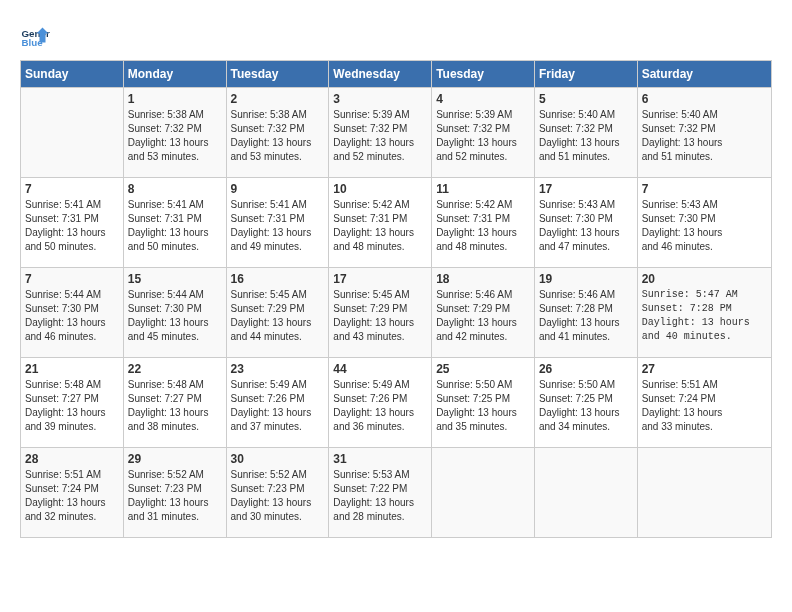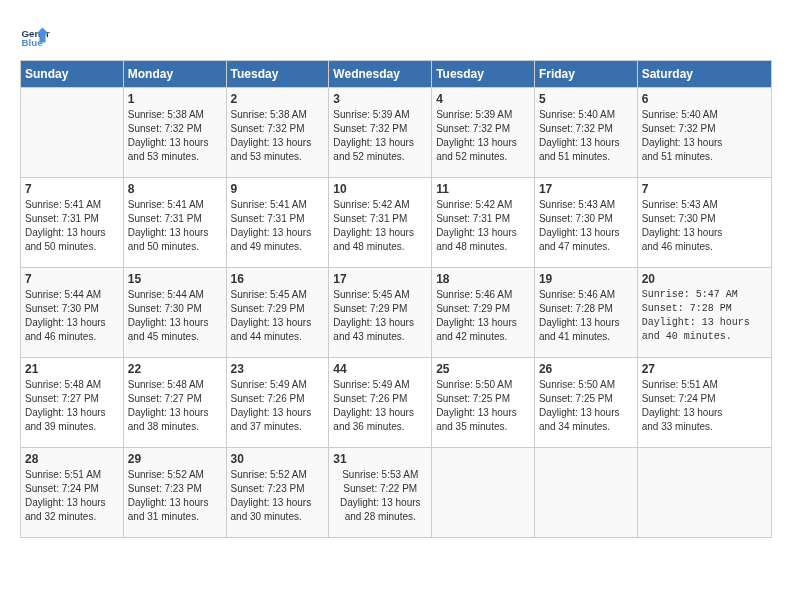--- a/index.html
+++ b/index.html
@@ -322,21 +322,21 @@
         </td>
         <td>
           <span class="day-num">30</span>
           <div class="day-info" style="white-space: pre-line;">Sunrise: 5:52 AM
 Sunset: 7:23 PM
 Daylight: 13 hours
 and 30 minutes.</div>
         </td>
         <td>
           <span class="day-num">31</span>
-          <div class="day-info" style="white-space: pre-line; text-align: center;">Sunrise: 5:53 AM
+          <div class="day-info" style="white-space: pre-line;">Sunrise: 5:53 AM
 Sunset: 7:22 PM
 Daylight: 13 hours
 and 28 minutes.</div>
         </td>
         <td></td>
         <td></td>
         <td></td>
       </tr>
     </tbody>
 </table>

